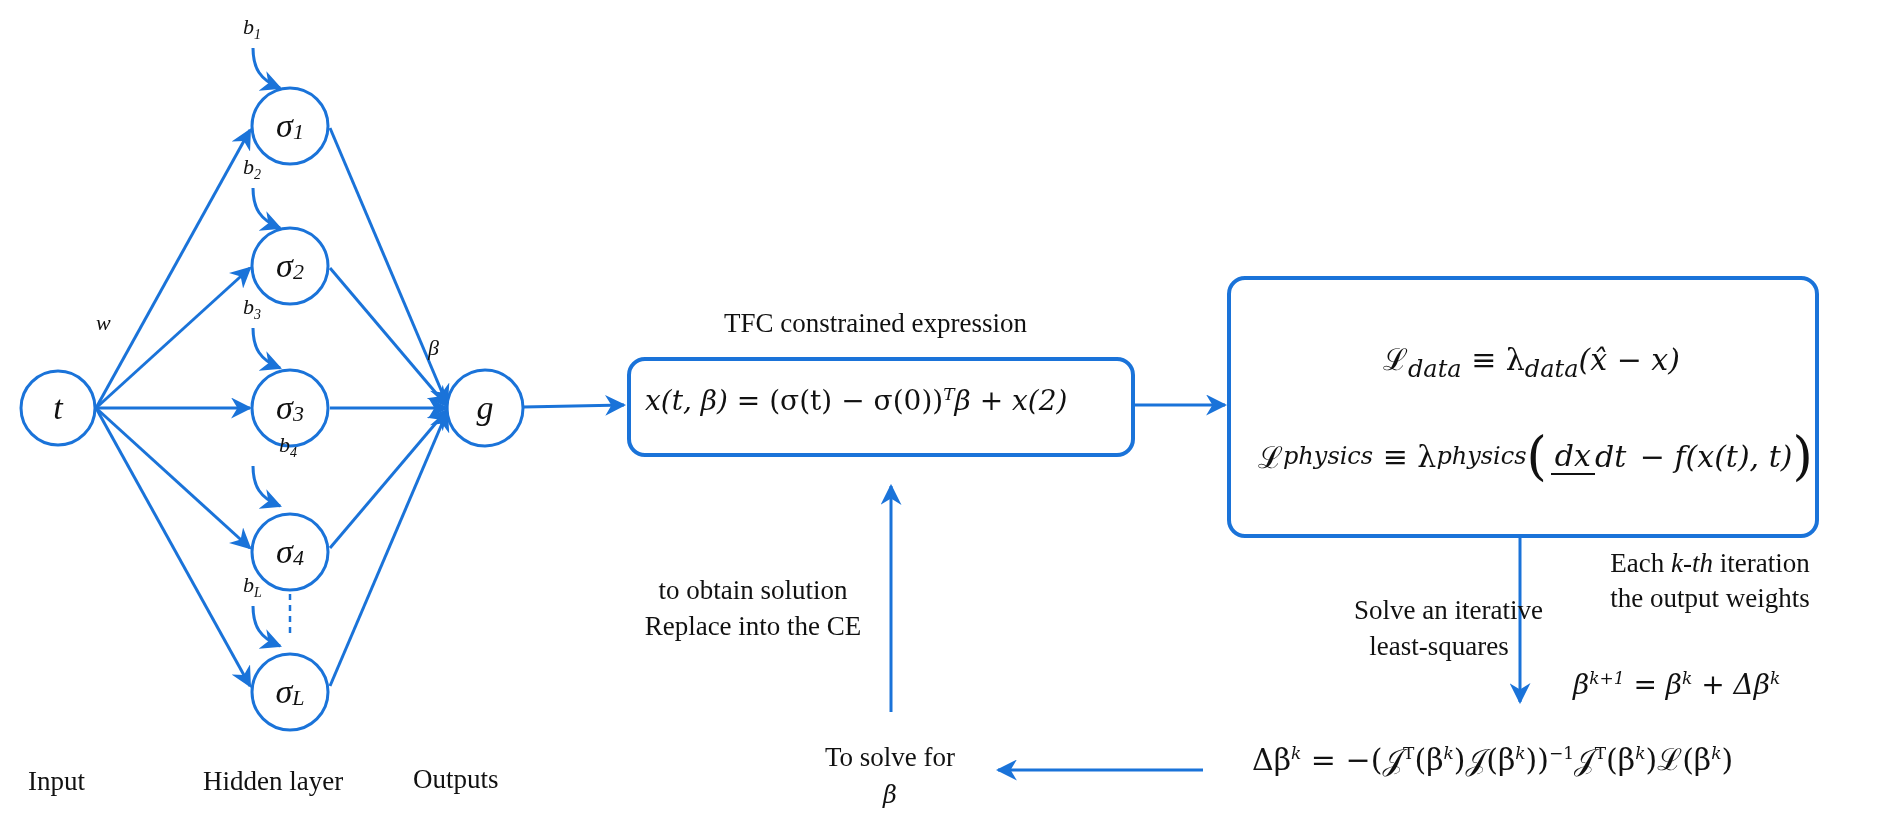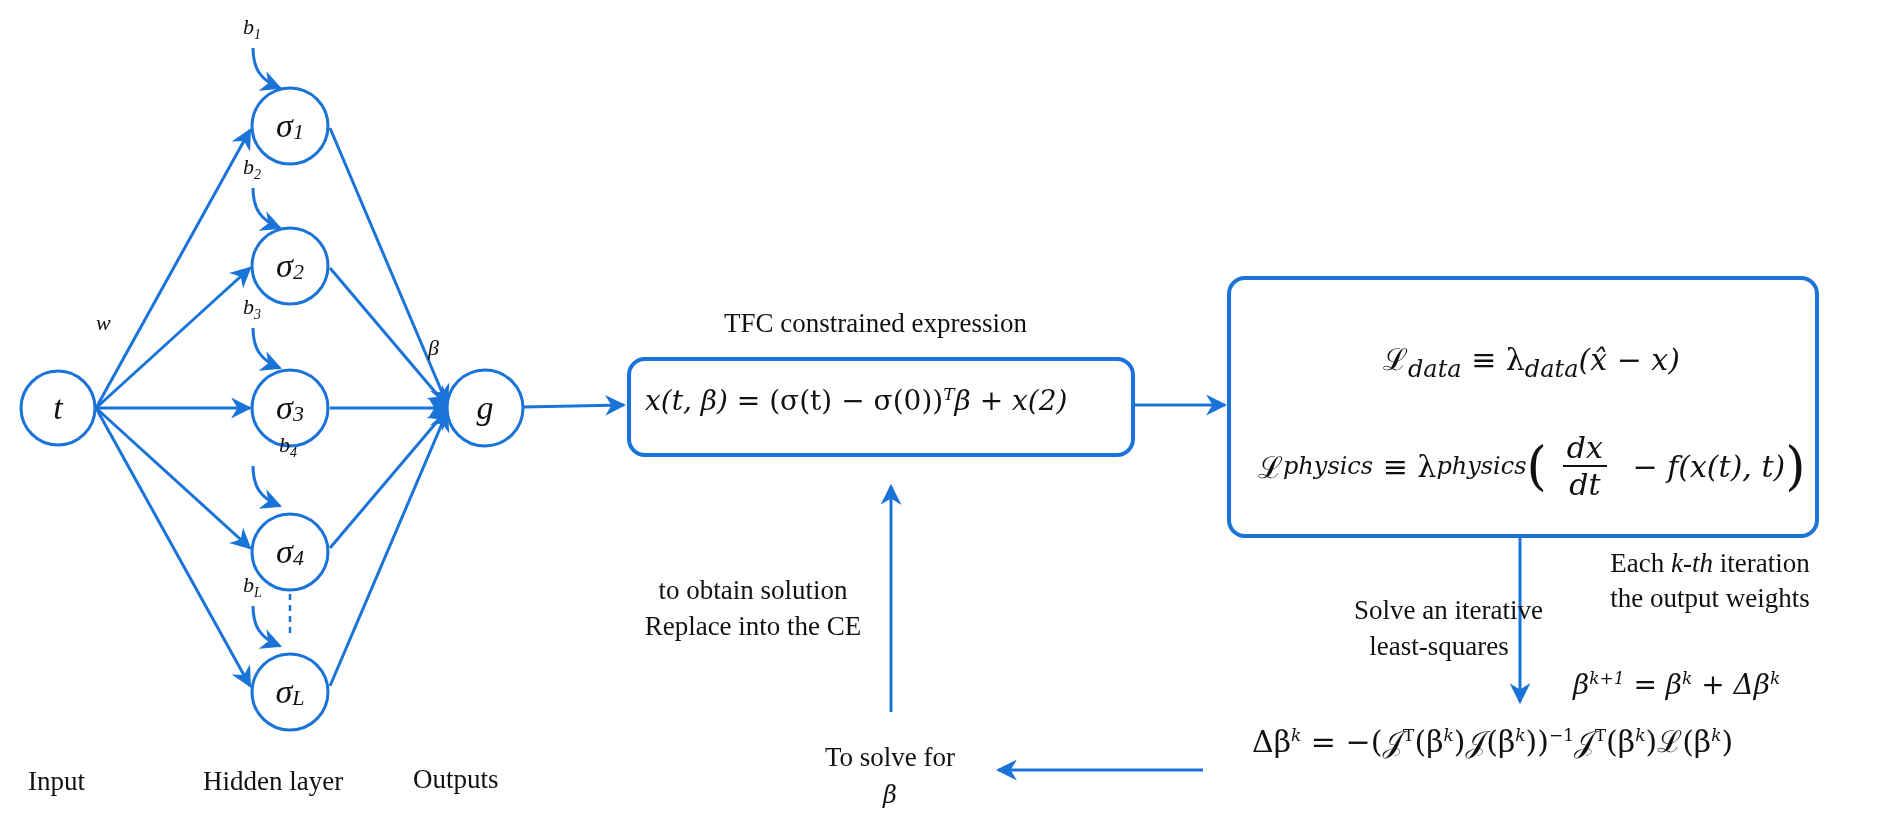--- a/index.html
+++ b/index.html
@@ -126,41 +126,41 @@
 <div class="box" style="left:1227px;top:276px;width:584px;height:254px;"></div>
 <div class="eq math" style="left:1383px;top:338px;font-size:30px;">
   <span>ℒ</span><sub>data</sub><span> ≡ λ</span><sub>data</sub><span class="it">(x̂ − x)</span>
 </div>
 <div class="eq math" style="left:1258px;top:430px;font-size:30px;display:flex;align-items:center;">
   <span>ℒ</span>
     <sub>physics</sub>
     <span style="white-space:pre"> ≡ λ</span>
     <sub>physics</sub>
   <span style="font-size:52px;line-height:1;">(</span>
-  <span style="display:inline-flex;flex-direction:column;align-items:center;font-style:italic;margin:0 16px;">
+  <span style="display:inline-flex;flex-direction:row;align-items:center;font-style:italic;margin:0 4px;">
     <span style="border-bottom:2px solid #111;padding:0 4px;">dx</span>
     <span>dt</span>
   </span>
   <span class="it" style="white-space:pre"> − f(x(t), t)</span>
   <span style="font-size:52px;line-height:1;">)</span>
 </div>
 
 <div class="txt label center" style="left:1336px;top:592px;width:170px;line-height:36px;margin-left:18px;">
   <div>Solve an iterative</div>
   <div>least-squares</div>
 </div>
 <div class="txt label center" style="left:1540px;top:546px;width:340px;line-height:35px;">
   <div><span style="white-space:pre">Each </span><span class="it">k-th</span><span style="white-space:pre"> iteration</span></div>
   <div>the output weights</div>
 </div>
 <div class="eq math it" style="left:1573px;top:668px;">
   <span>β</span><sup>k+1</sup><span style="white-space:pre"> = β</span><sup>k</sup><span style="white-space:pre"> + Δβ</span><sup>k</sup>
 </div>
 
-<div class="eq math" style="left:1252px;top:720px;font-size:30px;">
+<div class="eq math" style="left:1252px;top:738px;font-size:30px;">
   <span>Δβ</span><sup class="it">k</sup><span style="white-space:pre"> = −(𝒥</span><sup>T</sup><span>(β</span><sup class="it">k</sup><span>)𝒥(β</span><sup class="it">k</sup><span>))</span><sup>−1</sup><span>𝒥</span><sup>T</sup><span>(β</span><sup class="it">k</sup><span>)ℒ(β</span><sup class="it">k</sup><span>)</span>
 </div>
 
 <div class="txt label center" style="left:628px;top:572px;width:250px;line-height:36px;">
   <div>to obtain solution</div>
   <div>Replace into the CE</div>
 </div>
 <div class="txt label center" style="left:800px;top:738px;width:180px;line-height:38px;">
   <div>To solve for</div>
   <div class="it math" style="font-size:24px;">β</div>

